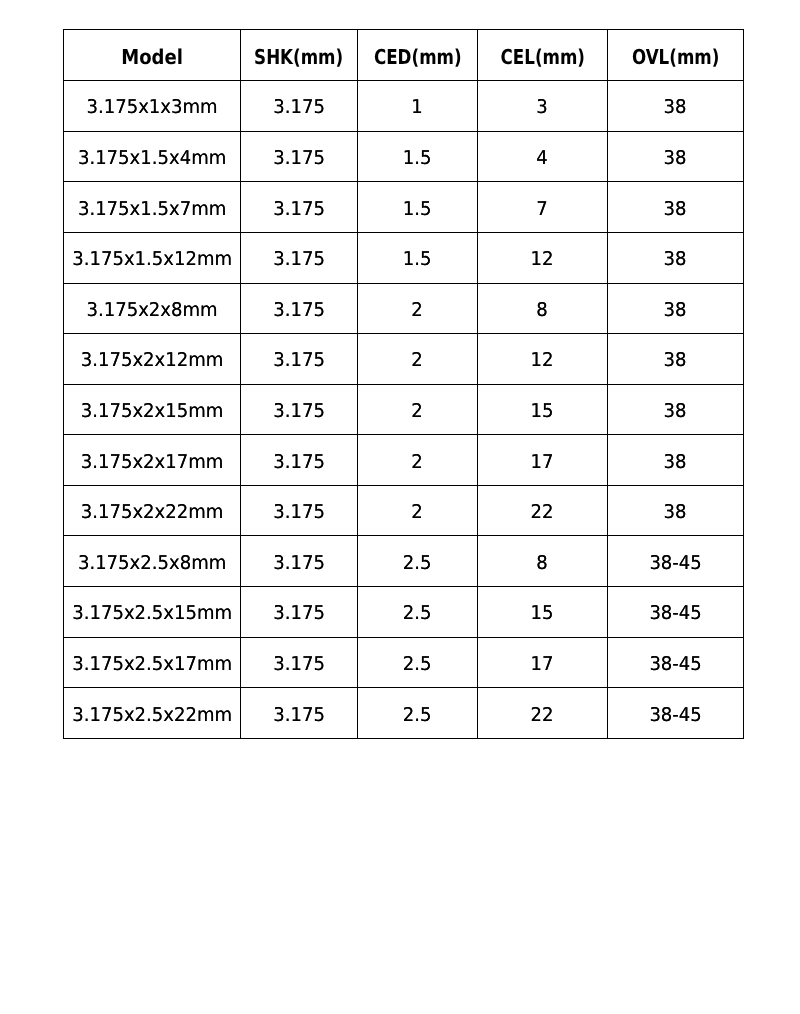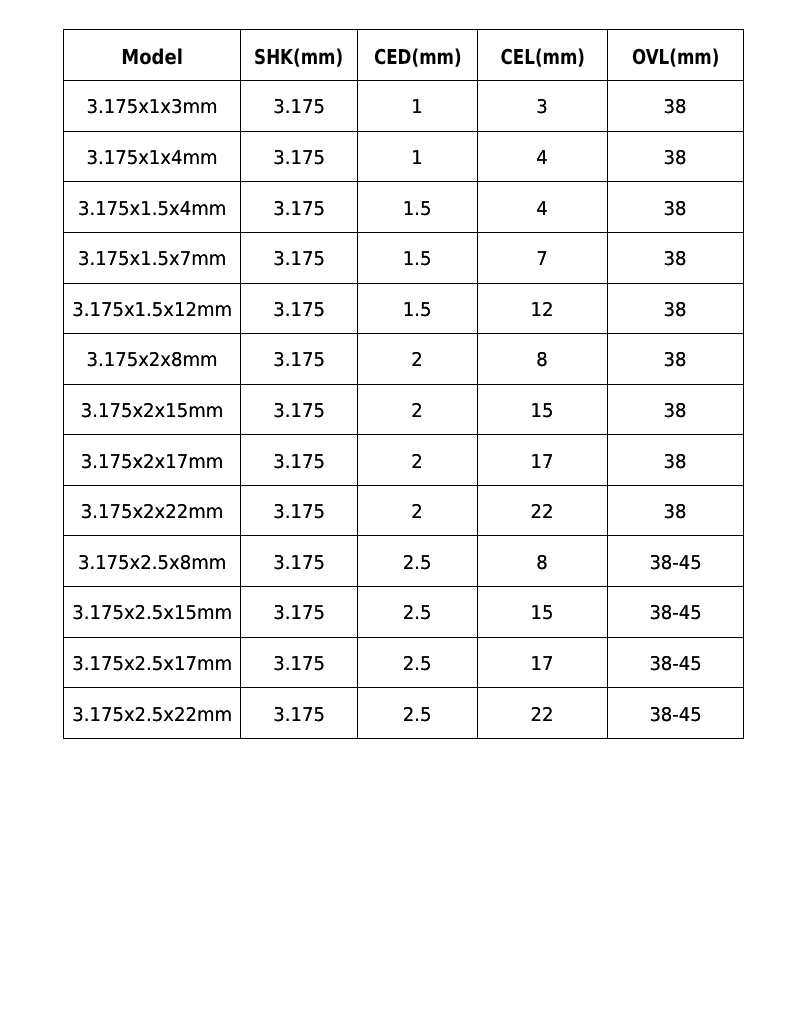--- a/index.html
+++ b/index.html
@@ -93,27 +93,20 @@
     </thead>
     <tbody id="tbody">
         <tr>
           <td><span>3.175x1x3mm</span></td>
           <td><span>3.175</span></td>
           <td><span>1</span></td>
           <td><span>3</span></td>
           <td><span>38</span></td>
         </tr>
         <tr>
-          <td><span>3.175x1x4mm</span></td>
-          <td><span>3.175</span></td>
-          <td><span>1</span></td>
-          <td><span>4</span></td>
-          <td><span>38</span></td>
-        </tr>
-        <tr>
           <td><span>3.175x1.5x4mm</span></td>
           <td><span>3.175</span></td>
           <td><span>1.5</span></td>
           <td><span>4</span></td>
           <td><span>38</span></td>
         </tr>
         <tr>
           <td><span>3.175x1.5x7mm</span></td>
           <td><span>3.175</span></td>
           <td><span>1.5</span></td>
@@ -125,20 +118,27 @@
           <td><span>3.175</span></td>
           <td><span>1.5</span></td>
           <td><span>12</span></td>
           <td><span>38</span></td>
         </tr>
         <tr>
           <td><span>3.175x2x8mm</span></td>
           <td><span>3.175</span></td>
           <td><span>2</span></td>
           <td><span>8</span></td>
+          <td><span>38</span></td>
+        </tr>
+        <tr>
+          <td><span>3.175x2x12mm</span></td>
+          <td><span>3.175</span></td>
+          <td><span>2</span></td>
+          <td><span>12</span></td>
           <td><span>38</span></td>
         </tr>
         <tr>
           <td><span>3.175x2x15mm</span></td>
           <td><span>3.175</span></td>
           <td><span>2</span></td>
           <td><span>15</span></td>
           <td><span>38</span></td>
         </tr>
         <tr>

